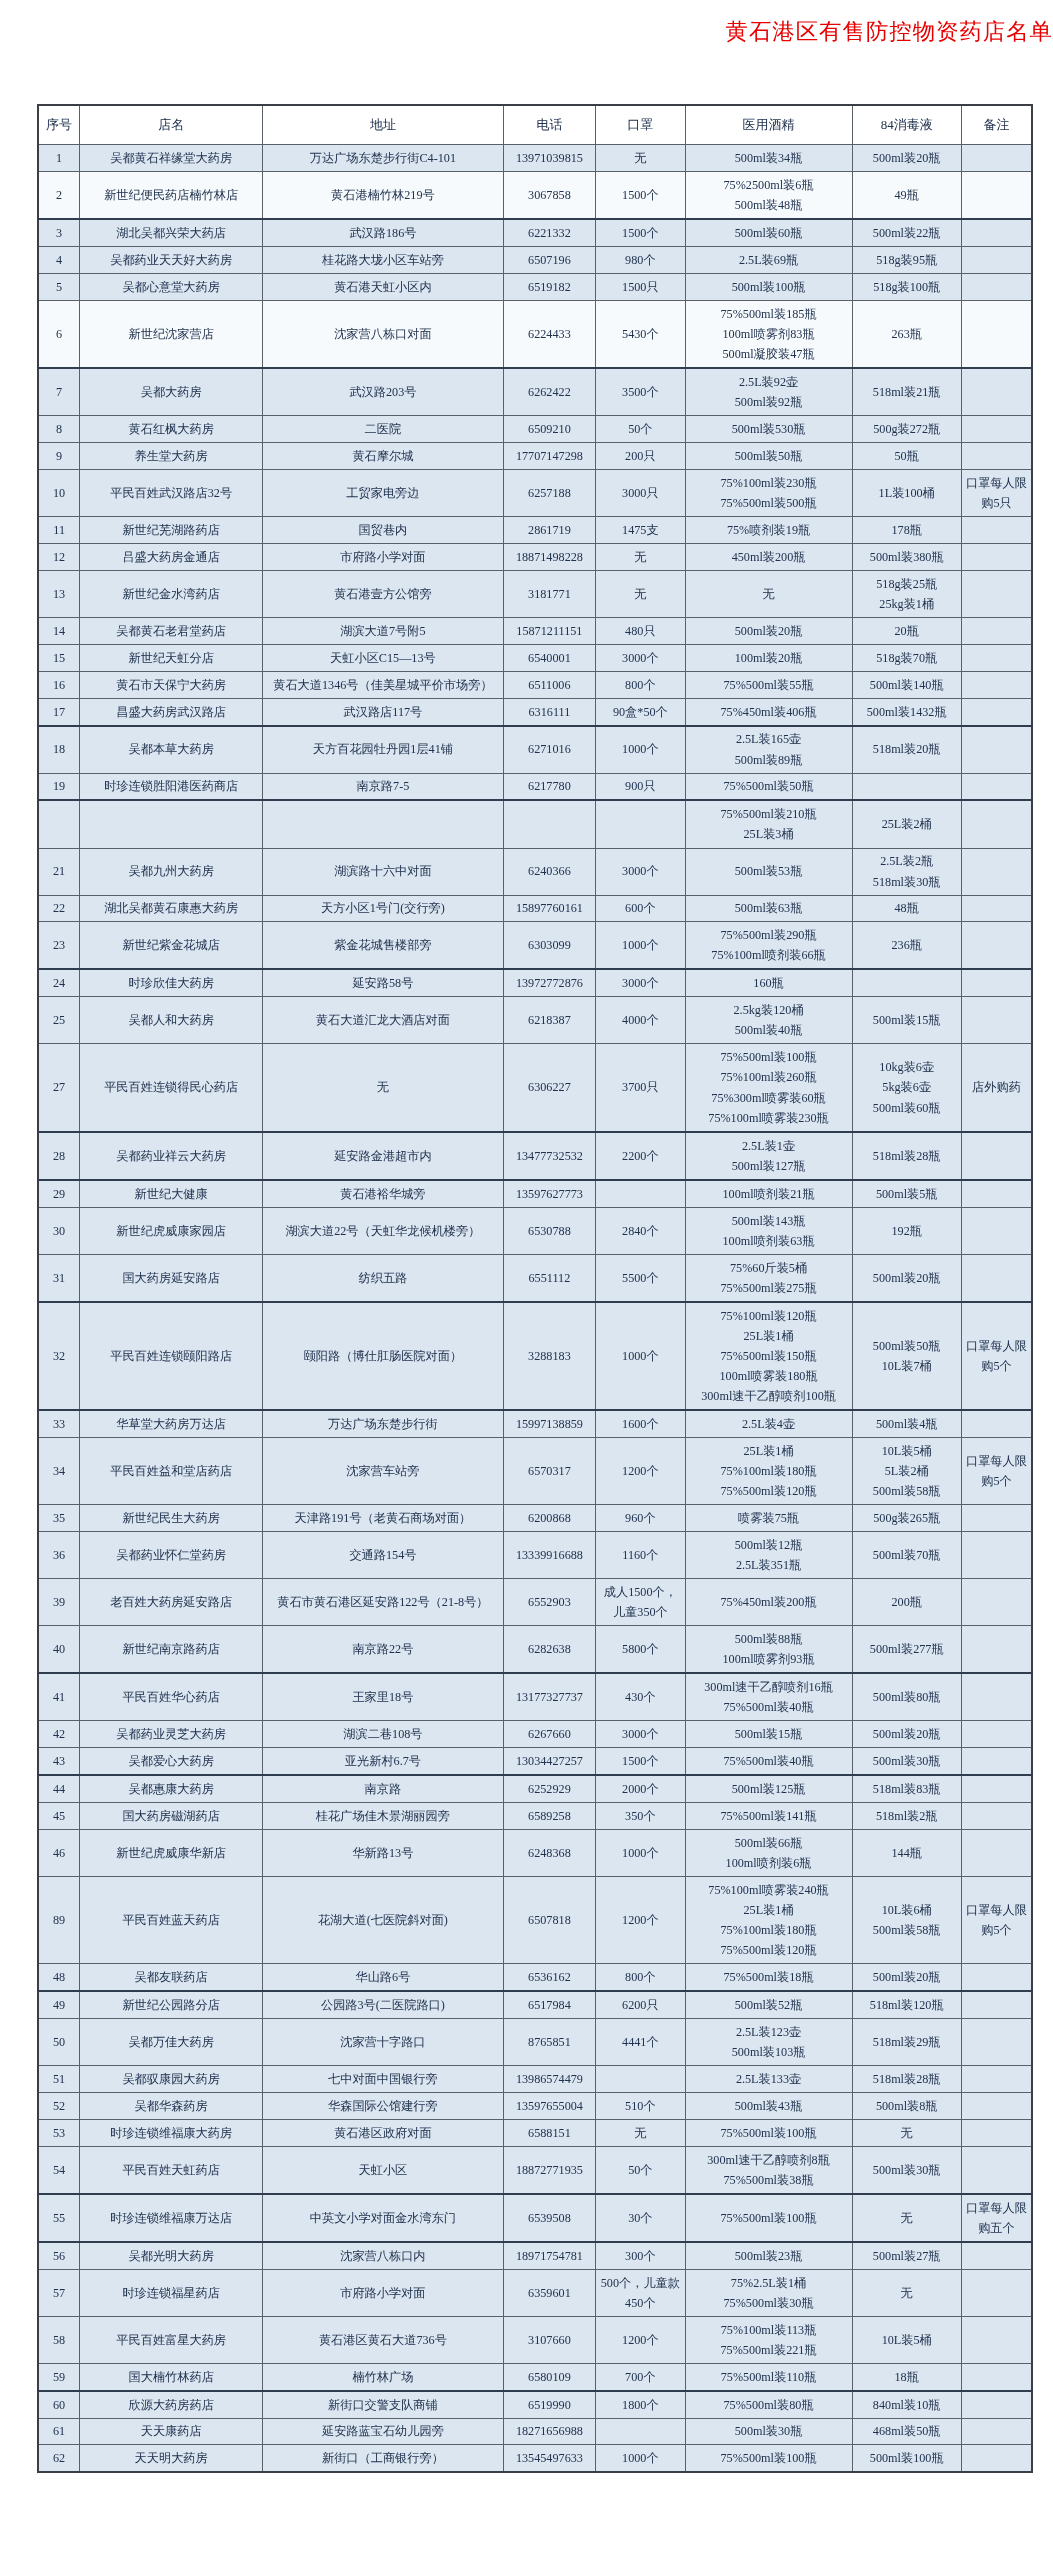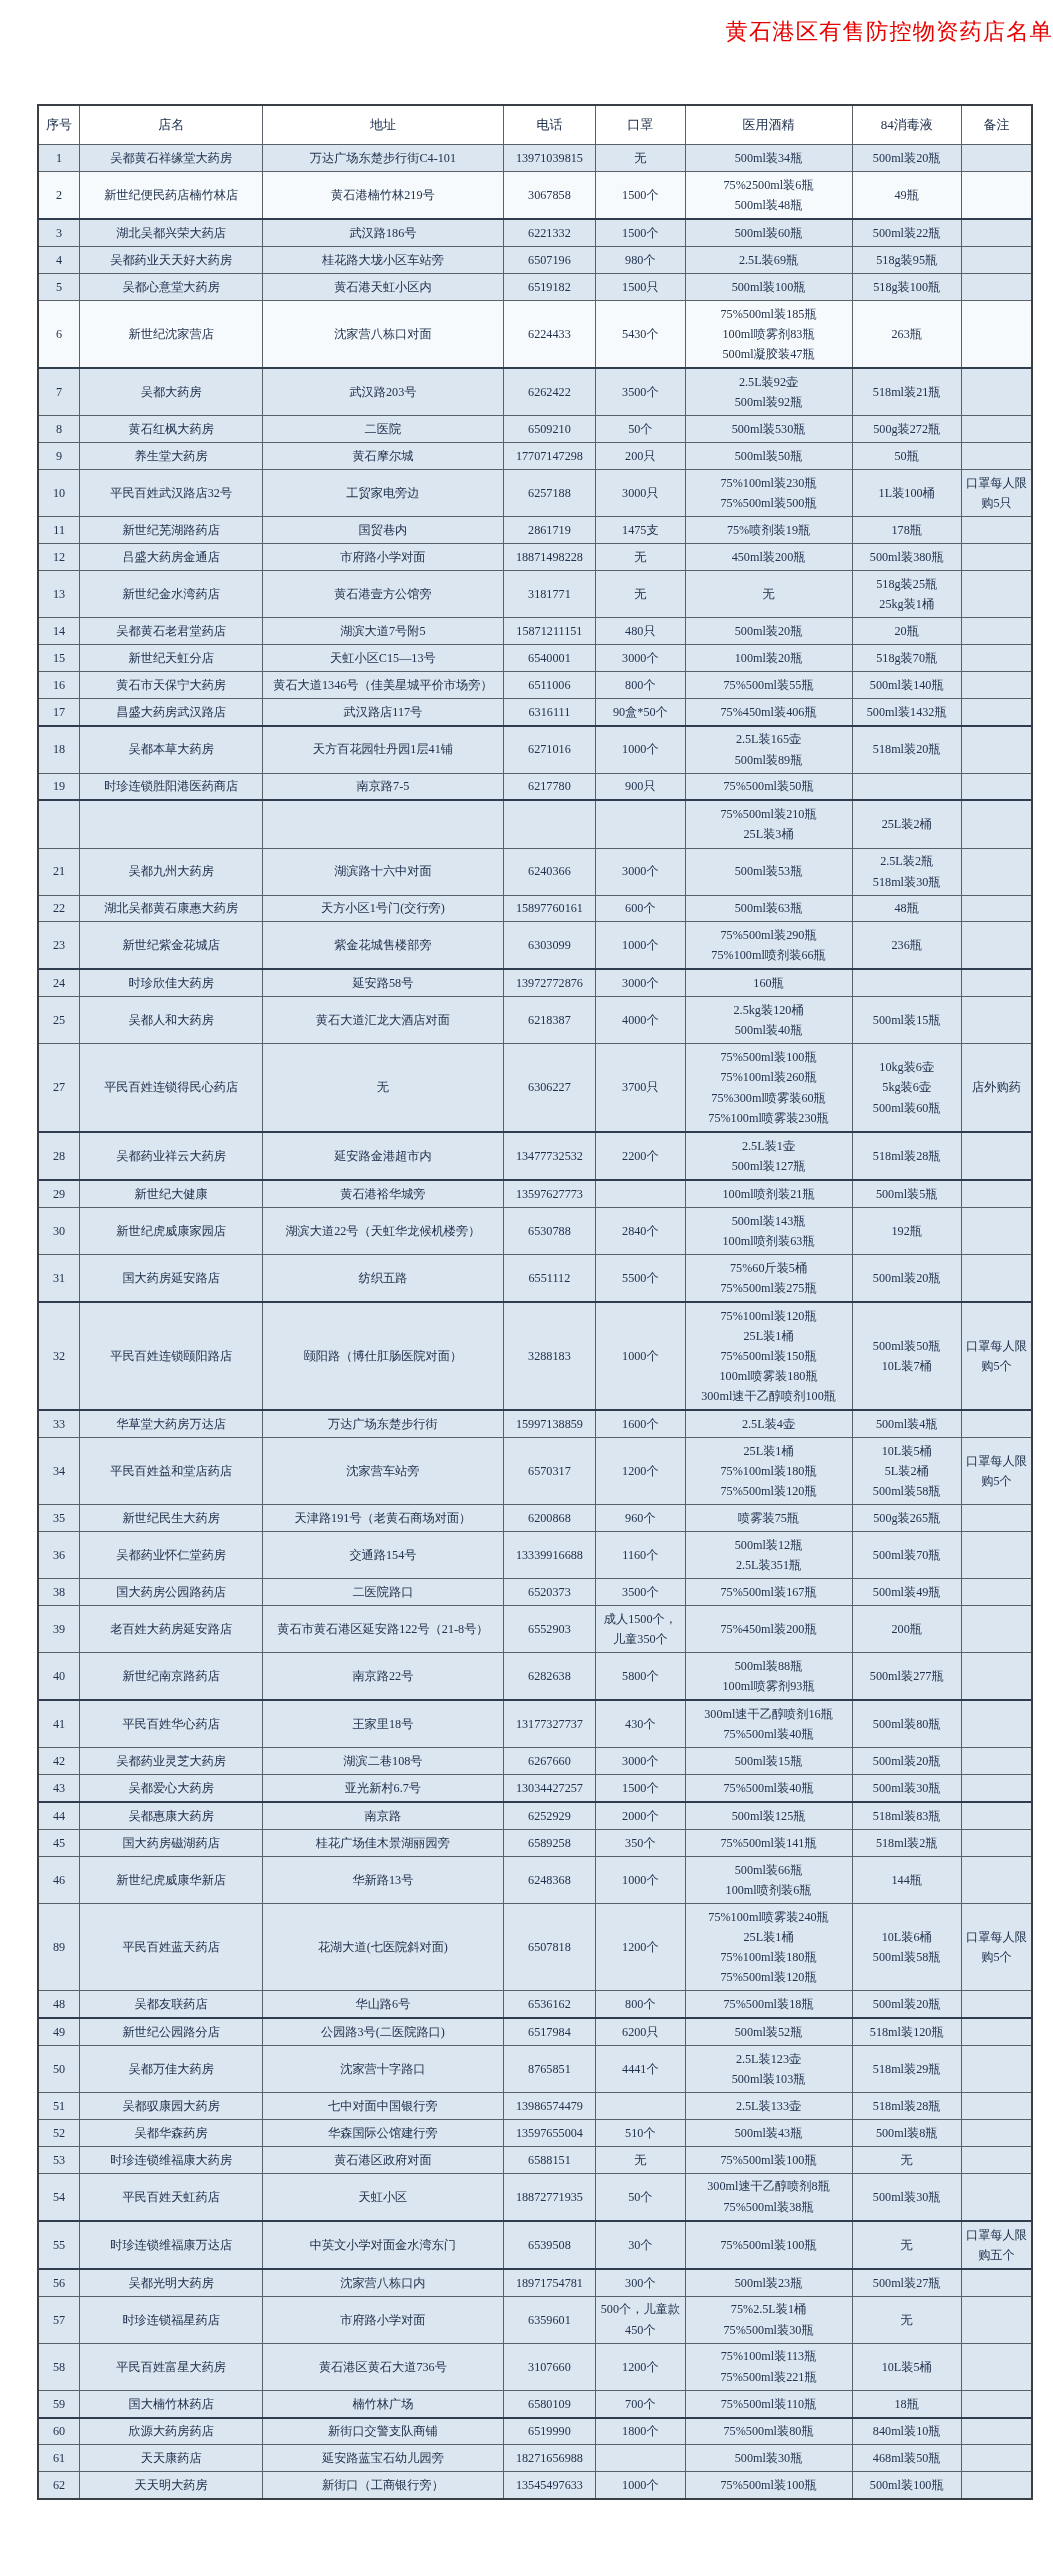--- a/index.html
+++ b/index.html
@@ -465,30 +465,20 @@
       <td>吴都药业怀仁堂药房</td>
       <td>交通路154号</td>
       <td>13339916688</td>
       <td>1160个</td>
       <td>500ml装12瓶
 2.5L装351瓶</td>
       <td>500ml装70瓶</td>
       <td></td>
     </tr>
         <tr>
-      <td>38</td>
-      <td>国大药房公园路药店</td>
-      <td>二医院路口</td>
-      <td>6520373</td>
-      <td>3500个</td>
-      <td>75%500ml装167瓶</td>
-      <td>500ml装49瓶</td>
-      <td></td>
-    </tr>
-        <tr>
       <td>39</td>
       <td>老百姓大药房延安路店</td>
       <td>黄石市黄石港区延安路122号（21-8号）</td>
       <td>6552903</td>
       <td>成人1500个，儿童350个</td>
       <td>75%450ml装200瓶</td>
       <td>200瓶</td>
       <td></td>
     </tr>
         <tr>

